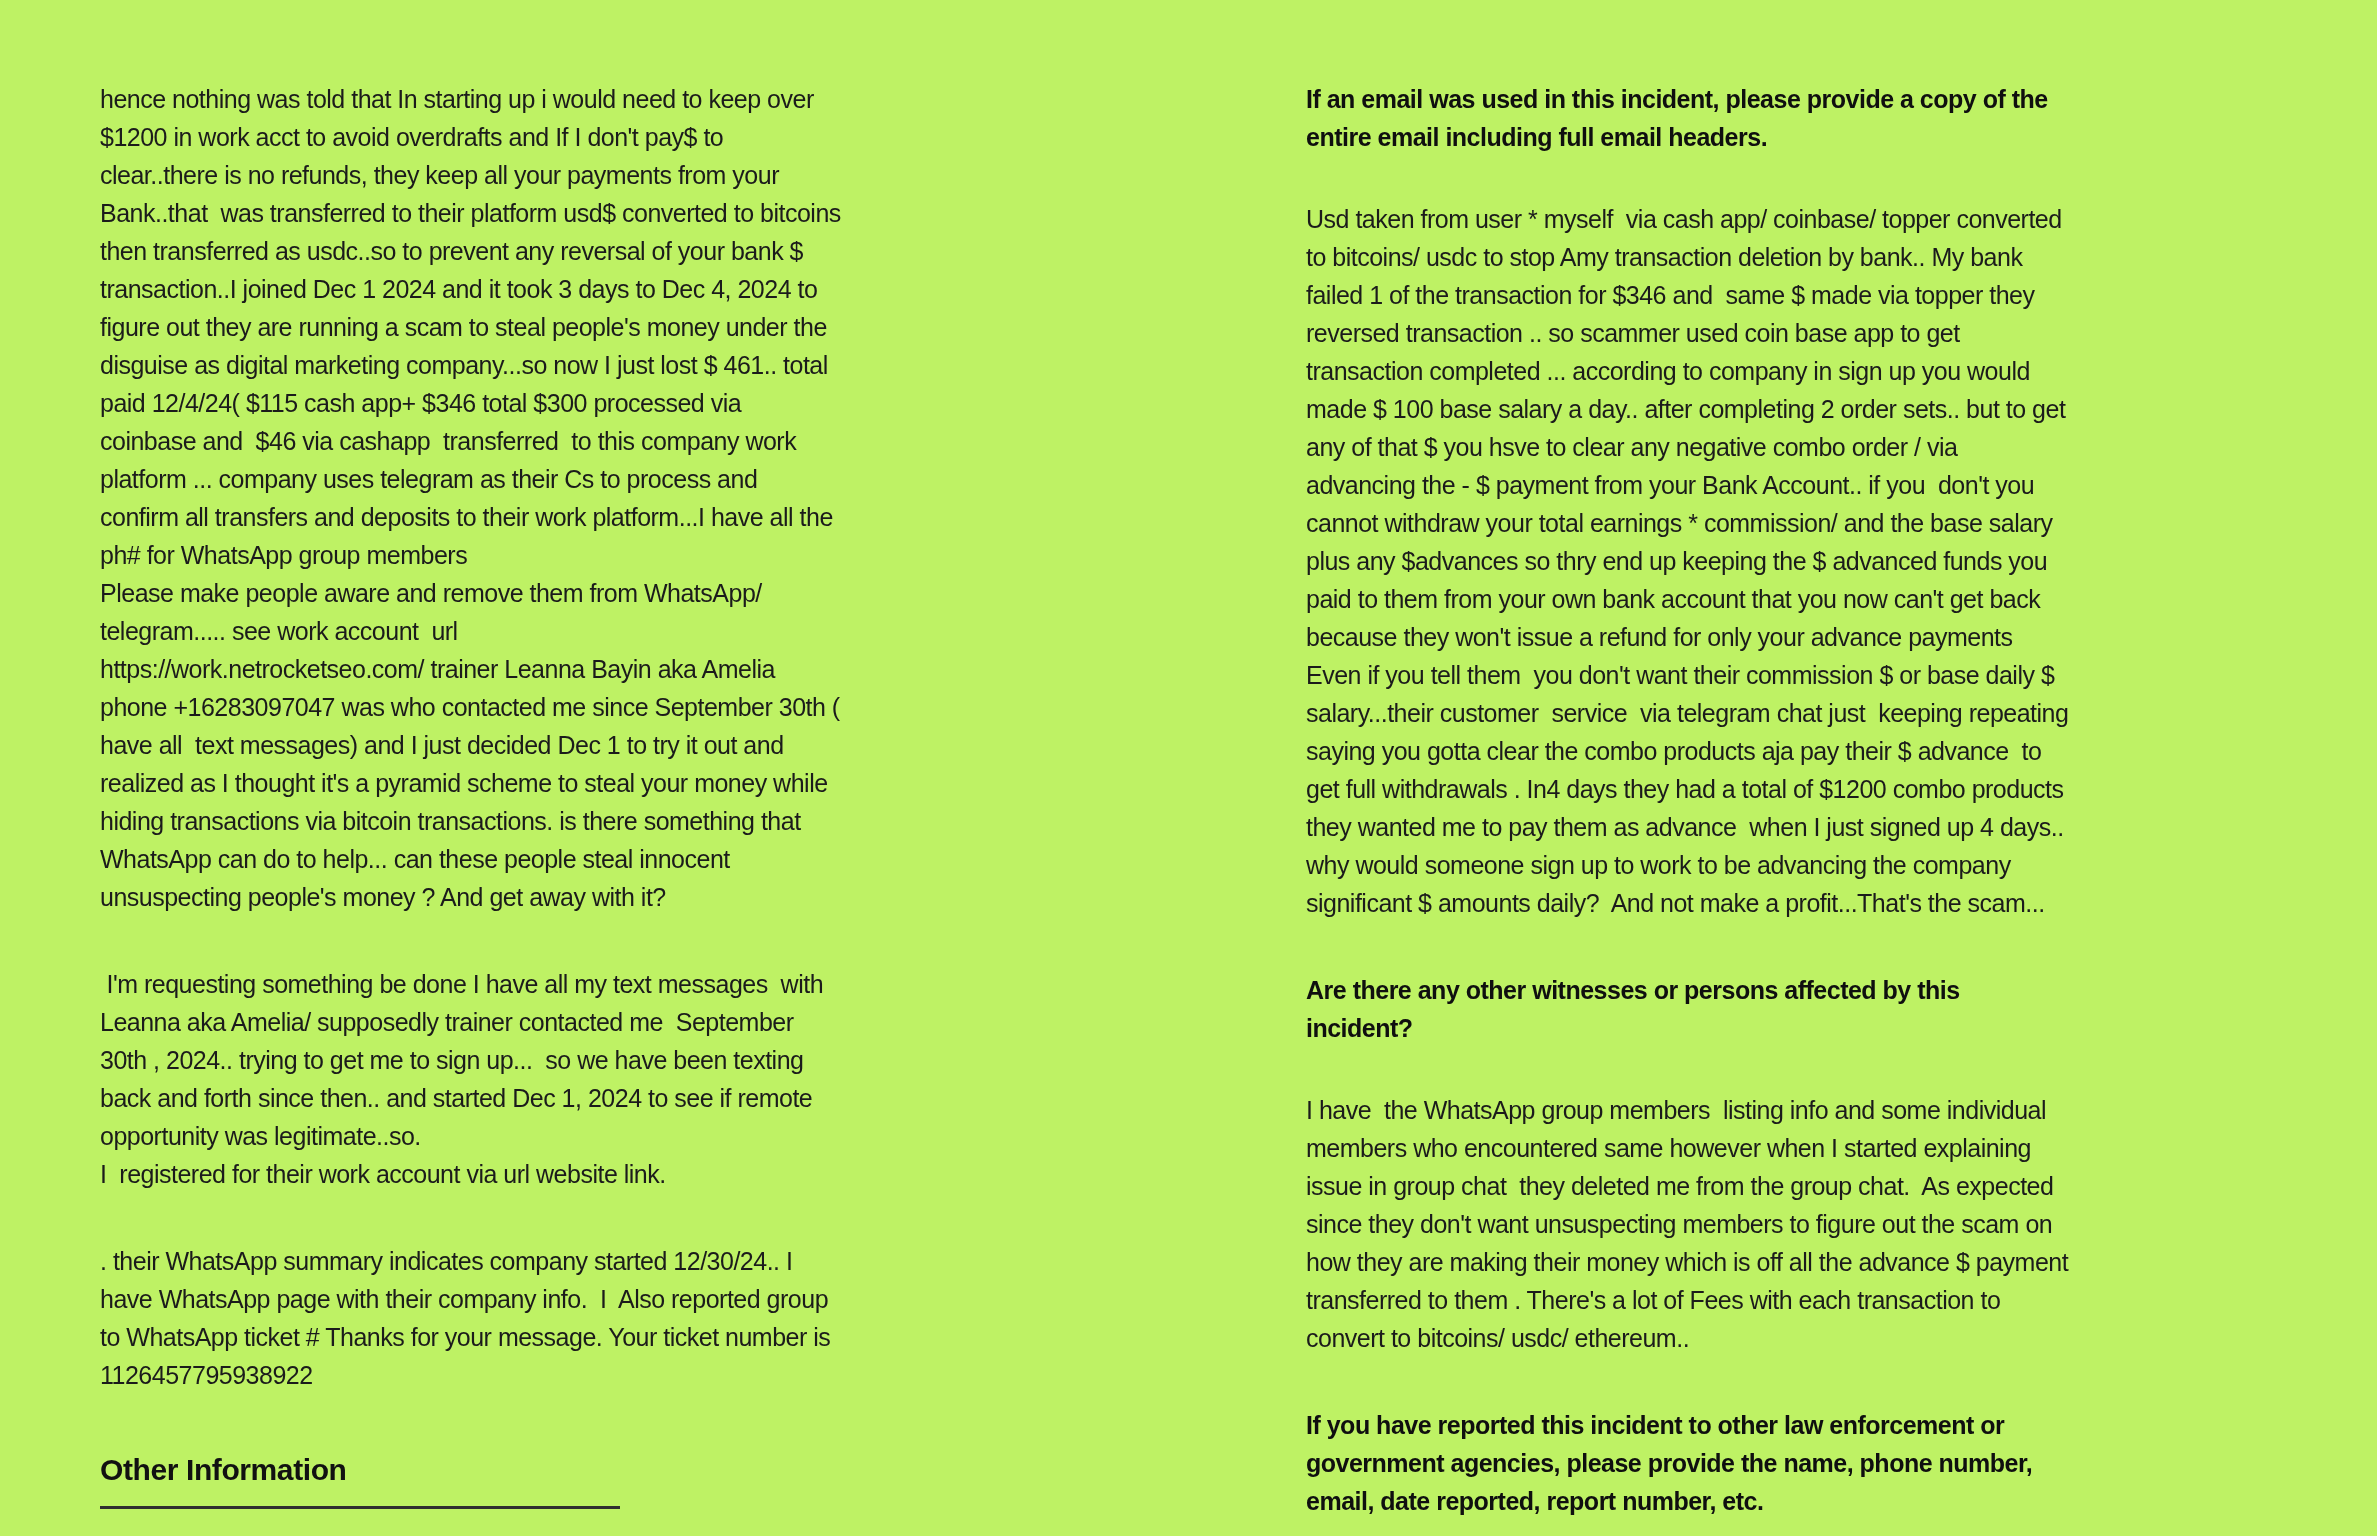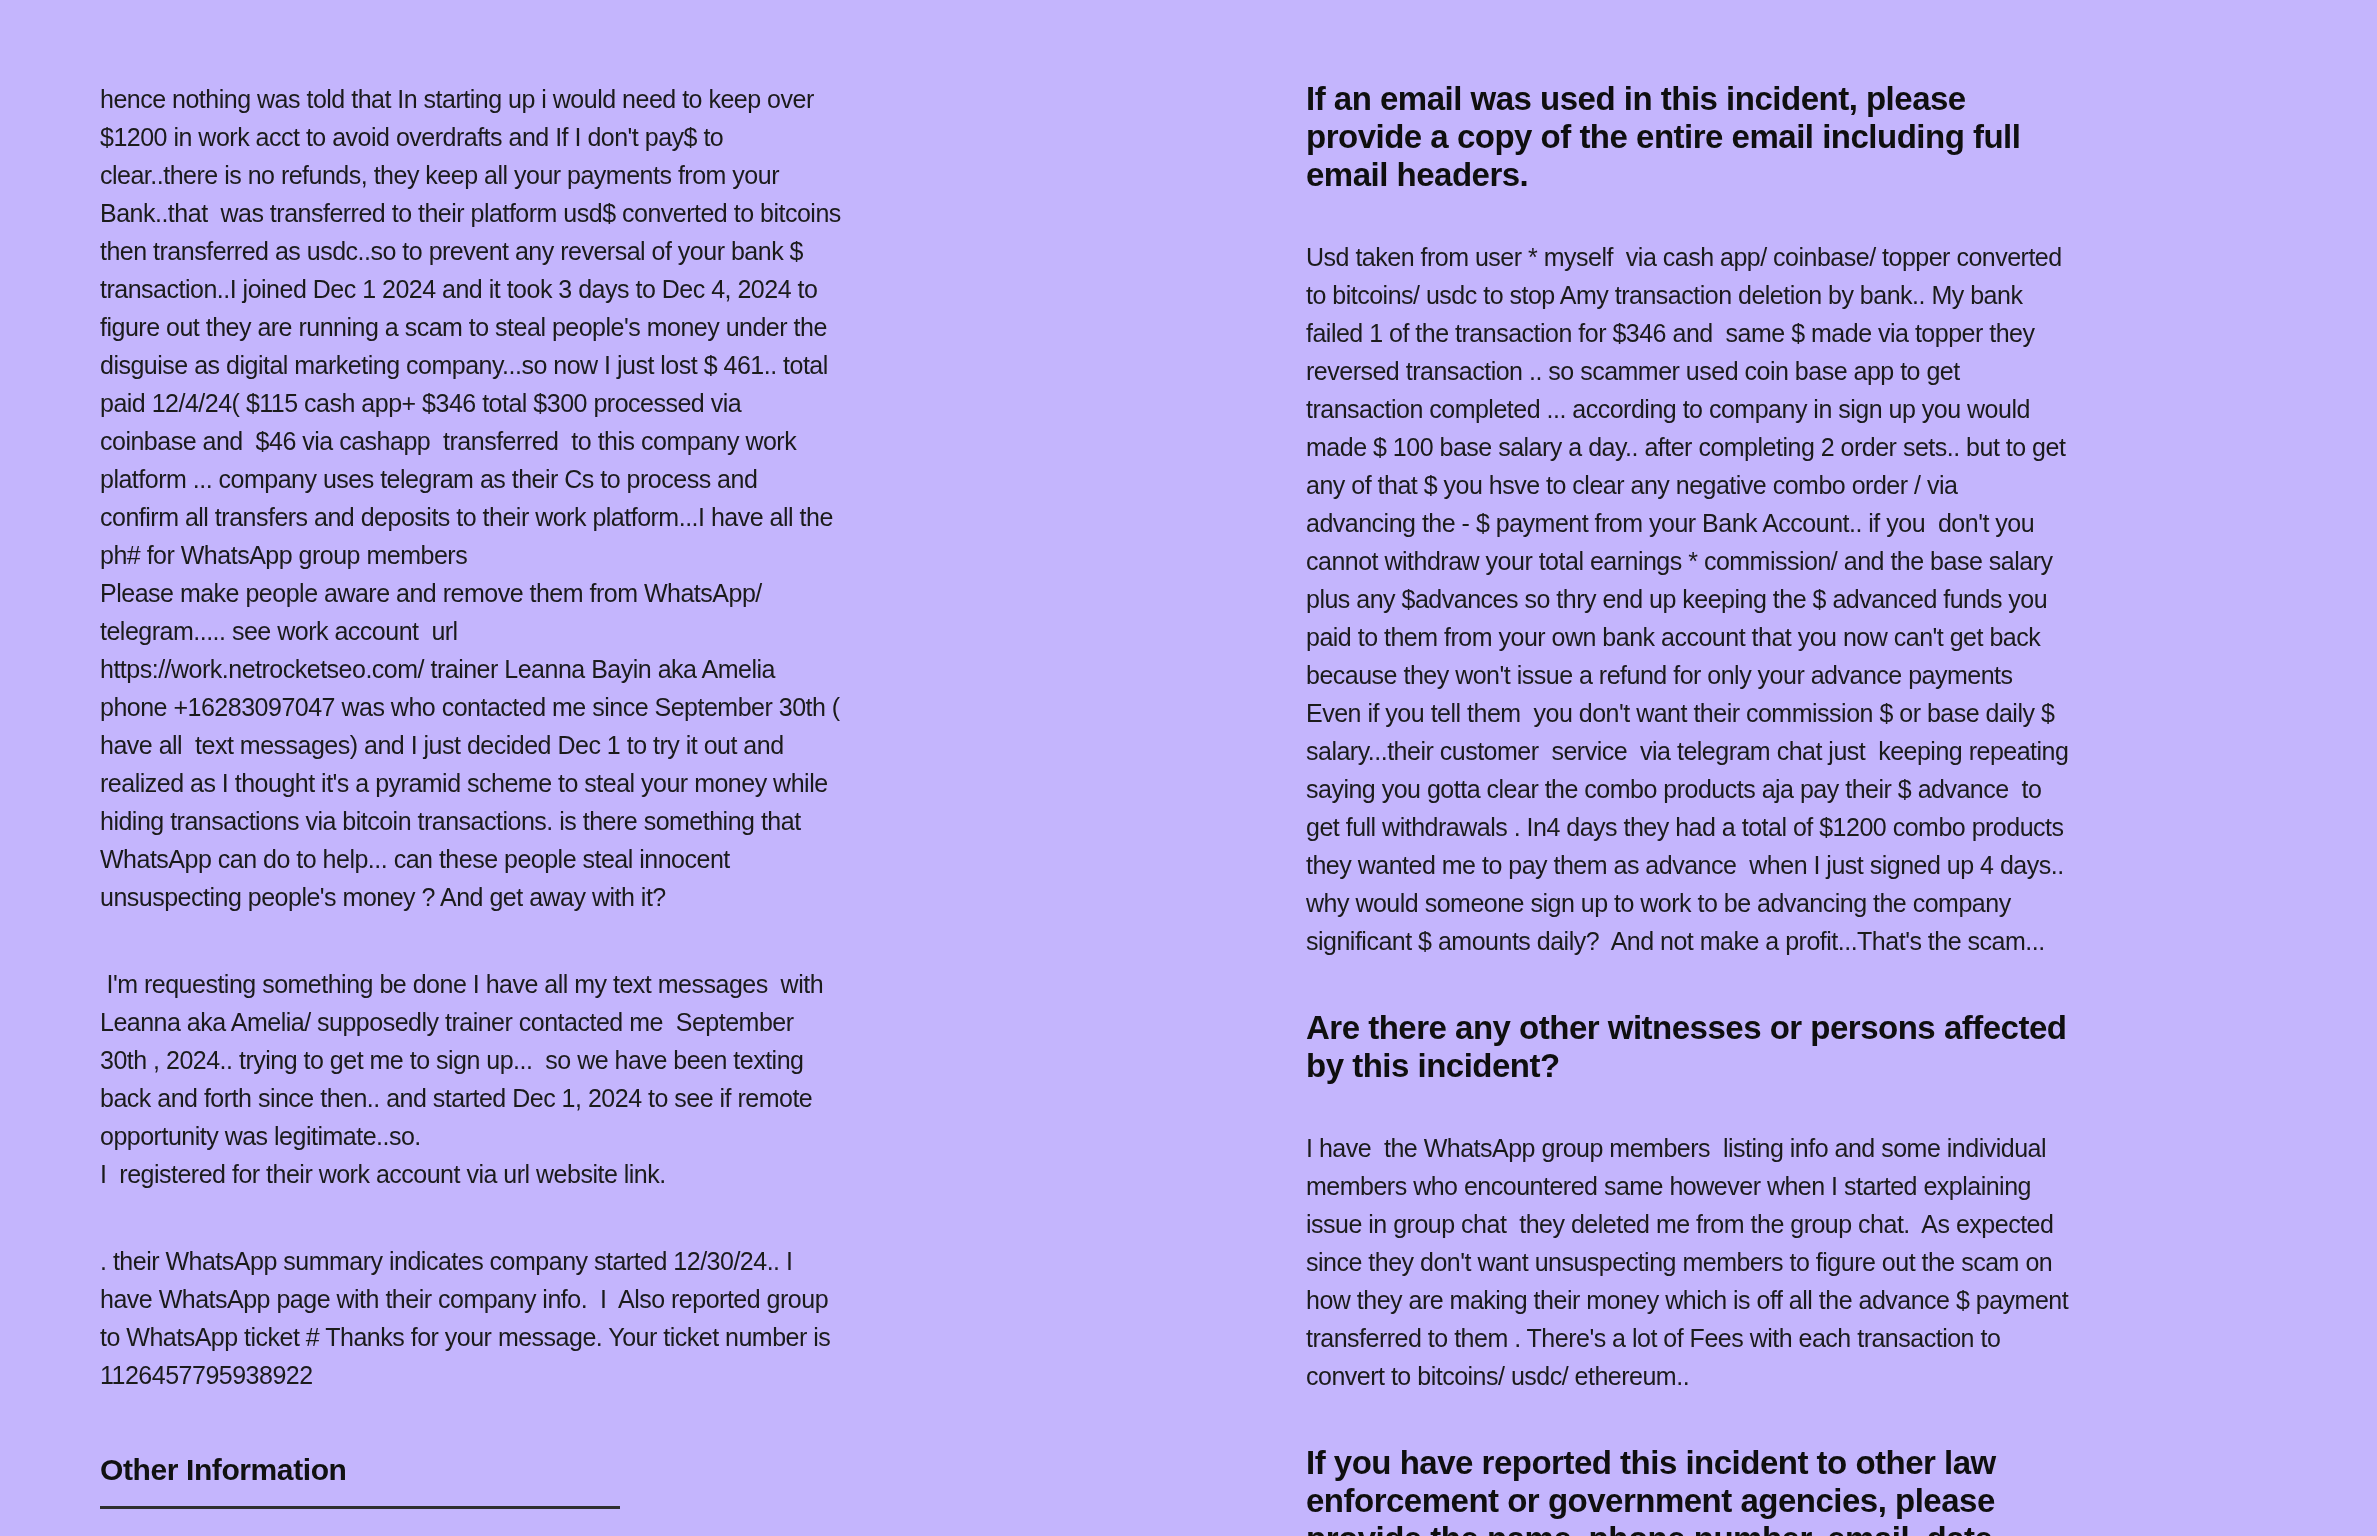--- a/index.html
+++ b/index.html
@@ -12,21 +12,21 @@
     width: 2377px;
     height: 1537px;
     position: relative;
     overflow: hidden;
     font-family: "Liberation Sans", "DejaVu Sans", sans-serif;
     color: #1b1b1b;
   }
   .page {
     position: absolute;
     inset: 0;
-    background: #c4b5fd;
+    background: #bef264;
   }
   .col {
     position: absolute;
     top: 80px;
   }
   .col-left {
     left: 100px;
     width: 742px;
   }
   .col-right {
@@ -35,21 +35,21 @@
   }
   .body-para {
     font-size: 25px;
     line-height: 38px;
     letter-spacing: -0.5px;
     margin: 0 0 49px 0;
     white-space: pre-wrap;
     color: #1b1b1b;
   }
   .bold-para {
-    font-size: 33px;
+    font-size: 25px;
     line-height: 38px;
     letter-spacing: -0.5px;
     font-weight: bold;
     margin: 0 0 44px 0;
     white-space: pre-wrap;
     color: #0f0f0f;
   }
   .section-heading {
     font-size: 30px;
     line-height: 40px;

